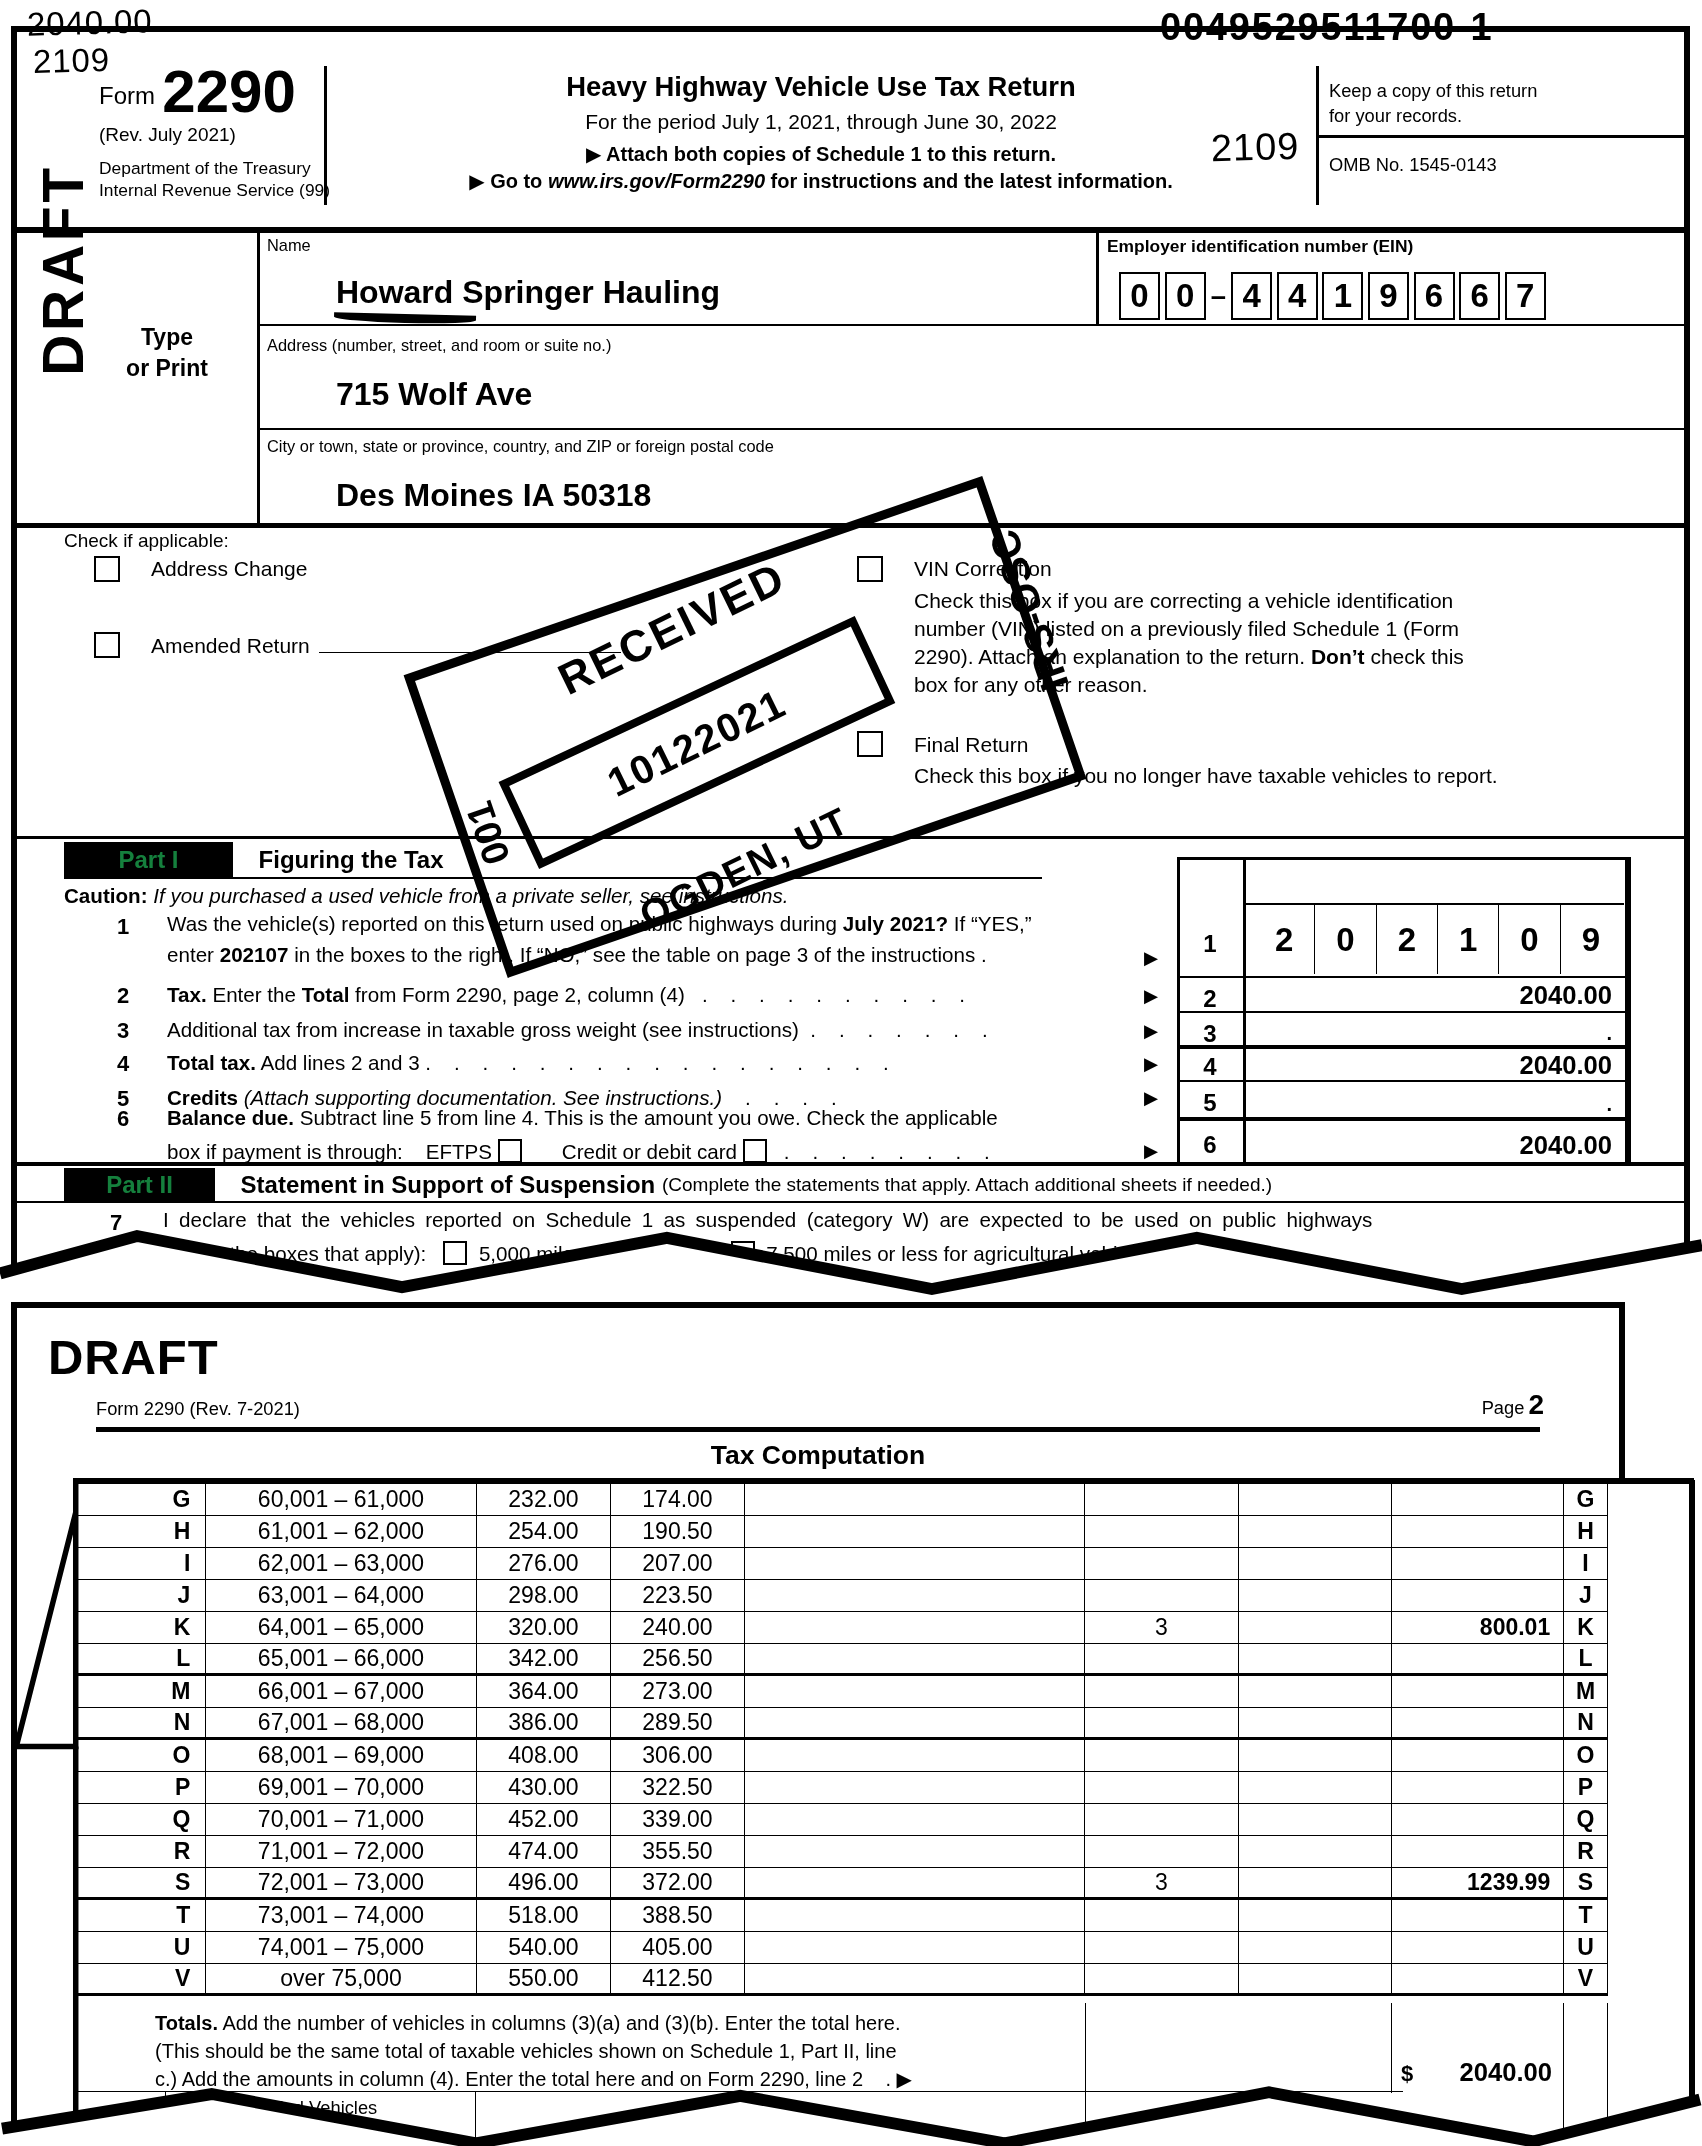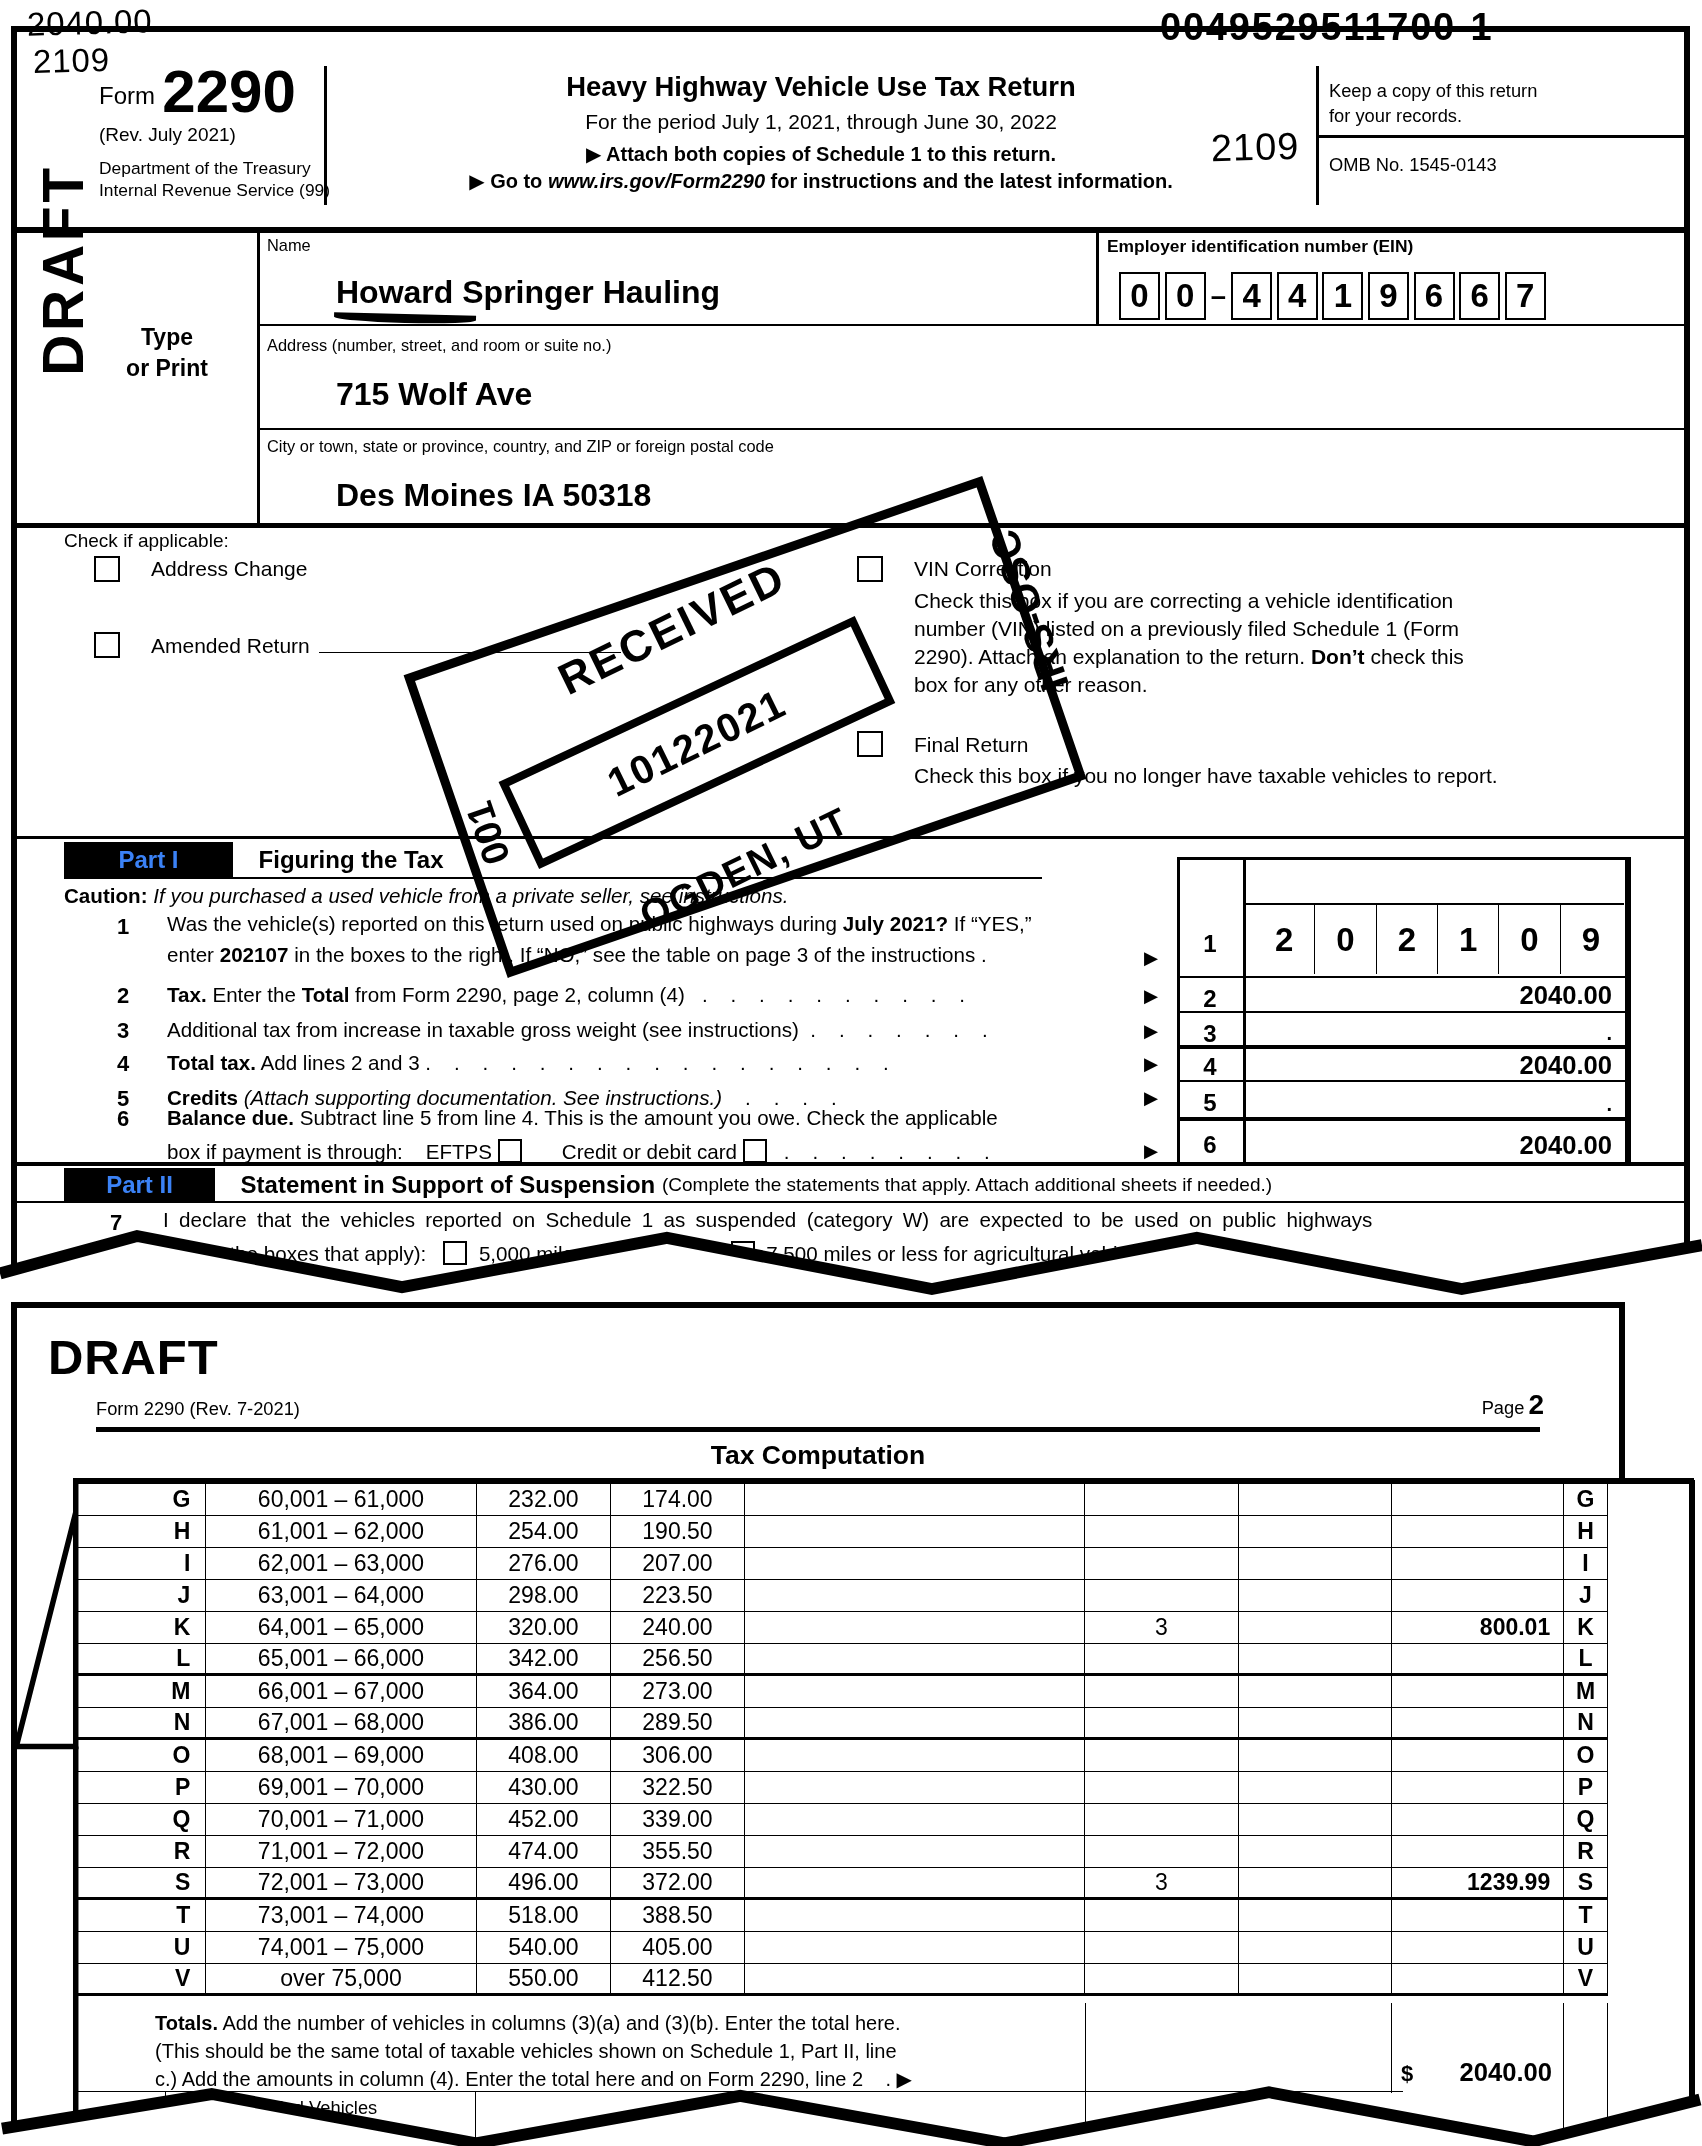--- a/index.html
+++ b/index.html
@@ -45,21 +45,21 @@
   #stamp{left:439px;top:567px;width:612px;height:320px;border:9.1px solid #000;transform:rotate(-19deg);box-sizing:border-box;}
   #stamp .received{position:absolute;left:137px;top:9.1px;font-size:44px;font-weight:bold;letter-spacing:2.7px;transform:rotate(-7deg);}
   #stamp .datebox{position:absolute;left:50px;top:102px;width:393px;height:96px;border:8.2px solid #000;box-sizing:border-box;
                   display:flex;align-items:center;justify-content:center;transform:rotate(-6deg);}
   #stamp .datebox span{font-size:40px;font-weight:bold;letter-spacing:1.8px;transform:rotate(-1deg);}
   #stamp .serial{position:absolute;left:-53px;top:146px;width:146px;text-align:center;font-size:38px;font-weight:bold;transform:rotate(-90deg);}
   #stamp .office{position:absolute;left:504px;top:110px;width:201px;height:46px;text-align:center;font-size:40px;font-weight:bold;transform:rotate(-90deg);}
   #stamp .city{position:absolute;left:137px;top:263px;font-size:38px;font-weight:bold;letter-spacing:1.8px;transform:rotate(-7deg);}
   
   .partbar{position:absolute;display:flex;align-items:stretch;}
-  .partlabel{background:#000;color:#3b82f6;font-weight:bold;font-size:24px;display:flex;align-items:center;justify-content:center;}
+  .partlabel{background:#000;color:#15803d;font-weight:bold;font-size:24px;display:flex;align-items:center;justify-content:center;}
   .parttitle{font-weight:bold;font-size:24px;display:flex;align-items:center;padding-left:25.6px;}
   .partsub{font-weight:normal;font-size:19px;}
   .lineno{position:absolute;font-size:22px;font-weight:bold;}
   .linetext{position:absolute;font-size:20.6px;white-space:nowrap;}
   .arrow{position:absolute;font-size:18.3px;}
   .numcell{position:absolute;left:1177px;width:66px;text-align:center;font-size:24px;font-weight:bold;}
   .amt{position:absolute;left:1247px;width:365px;text-align:right;padding-right:12.8px;font-size:25.6px;font-weight:bold;}
   #digitboxes{left:1254px;top:905px;width:367px;height:69px;display:flex;}
   #digitboxes .dcell{flex:1;border-left:1.8px solid #000;display:flex;align-items:center;justify-content:center;
                      font-size:33px;font-weight:bold;}

